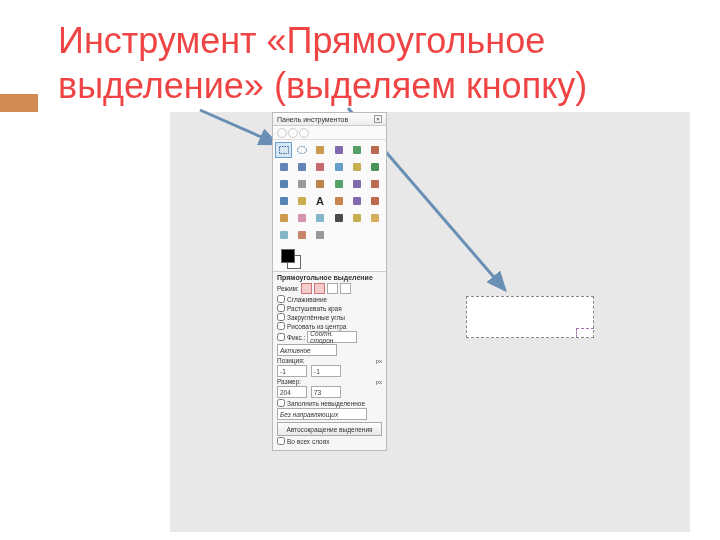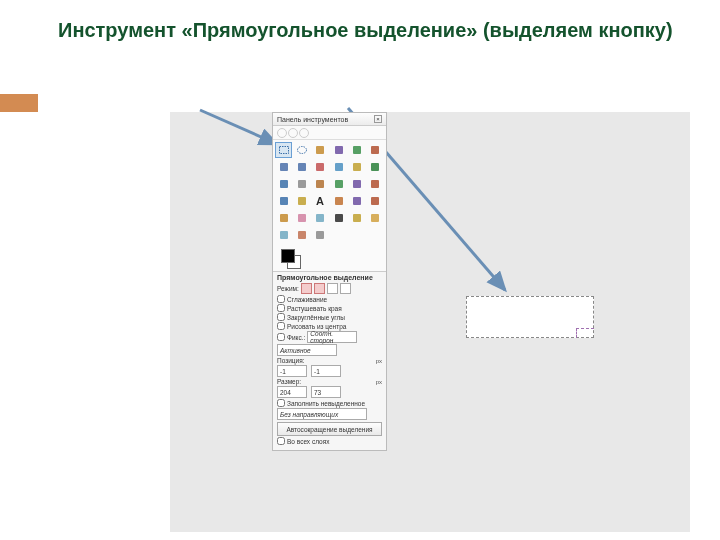--- a/index.html
+++ b/index.html
@@ -1,18 +1,18 @@
 <!DOCTYPE html>
 <html><head>
 <meta charset="utf-8">
 <style>
   * { box-sizing: border-box; margin: 0; padding: 0; }
   body { width: 720px; height: 540px; background: #fff; font-family: Arial, sans-serif; position: relative; overflow: hidden; }
   .title-area { padding: 18px 30px 8px 58px; }
-  .title-area h1 { font-size: 20px; font-weight: 700; color: #14532d; line-height: 1.25; }
+  .title-area h1 { font-size: 36px; font-weight: 400; color: #ef4444; line-height: 1.25; }
   .accent-bar { position: absolute; left: 0; top: 94px; width: 38px; height: 18px; background: #d38b52; }
 
   .canvas { position: absolute; left: 170px; top: 112px; width: 520px; height: 420px; background: #e8e8e8; }
 
   .toolbox { position: absolute; left: 272px; top: 112px; width: 115px; background: #f4f4f4; border: 1px solid #bbb; font-size: 7px; color: #333; }
   .toolbox-title { background: linear-gradient(#fdfdfd,#ececec); border-bottom: 1px solid #ccc; padding: 2px 4px; display: flex; justify-content: space-between; align-items: center; font-size: 7px; }
   .toolbox-title .closebtn { width: 8px; height: 8px; border: 1px solid #999; display: flex; align-items: center; justify-content: center; font-size: 6px; line-height: 1; cursor: pointer; }
   .logo-strip { height: 14px; background: #fafafa; border-bottom: 1px solid #ddd; display:flex; align-items:center; padding-left:4px; gap:1px;}
   .logo-strip .o { width:10px;height:10px;border:1px solid #ccc; border-radius:50%; }
   .tb-grid { display: grid; grid-template-columns: repeat(6, 1fr); gap: 1px; padding: 2px; background: #fafafa; }

